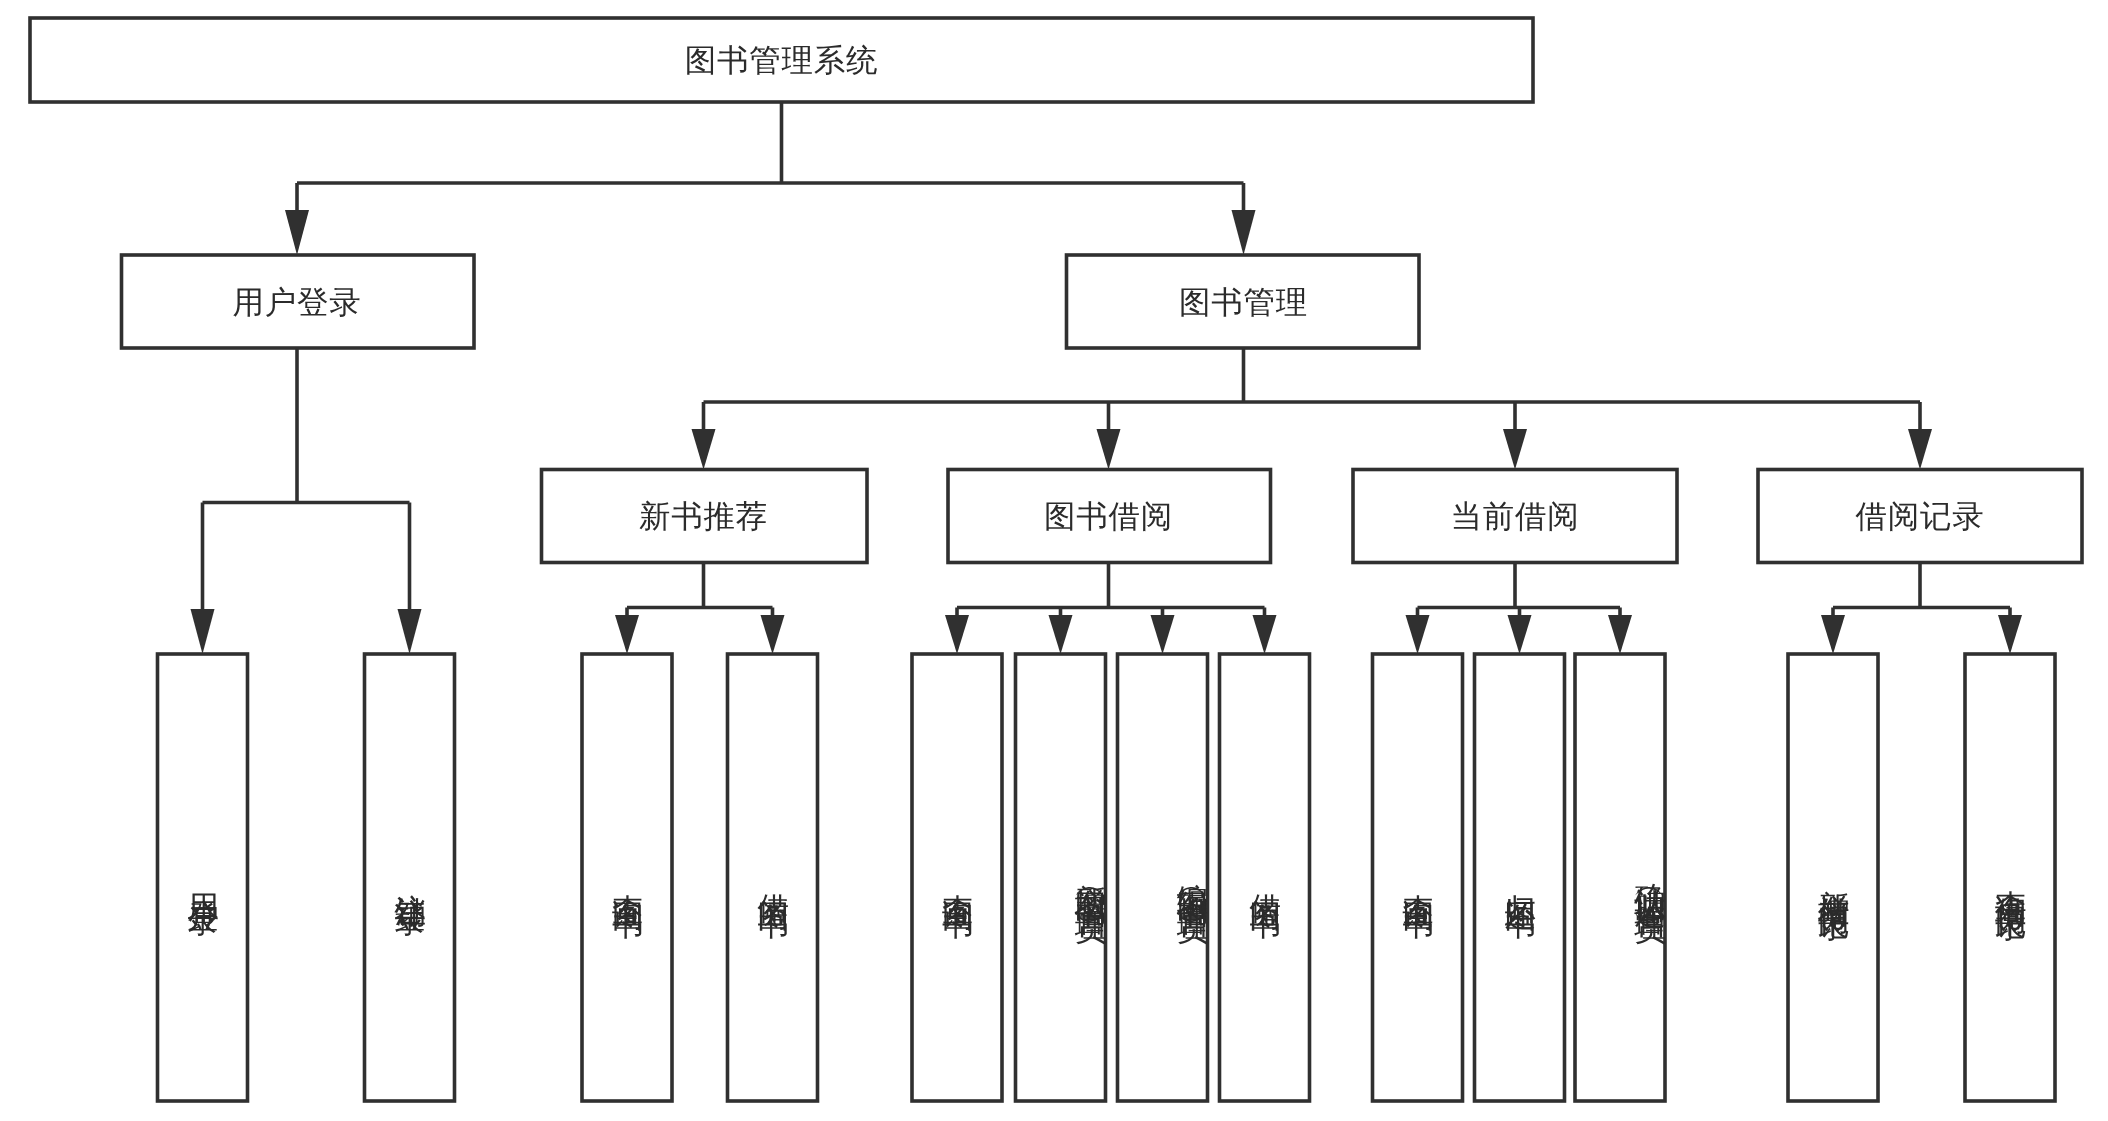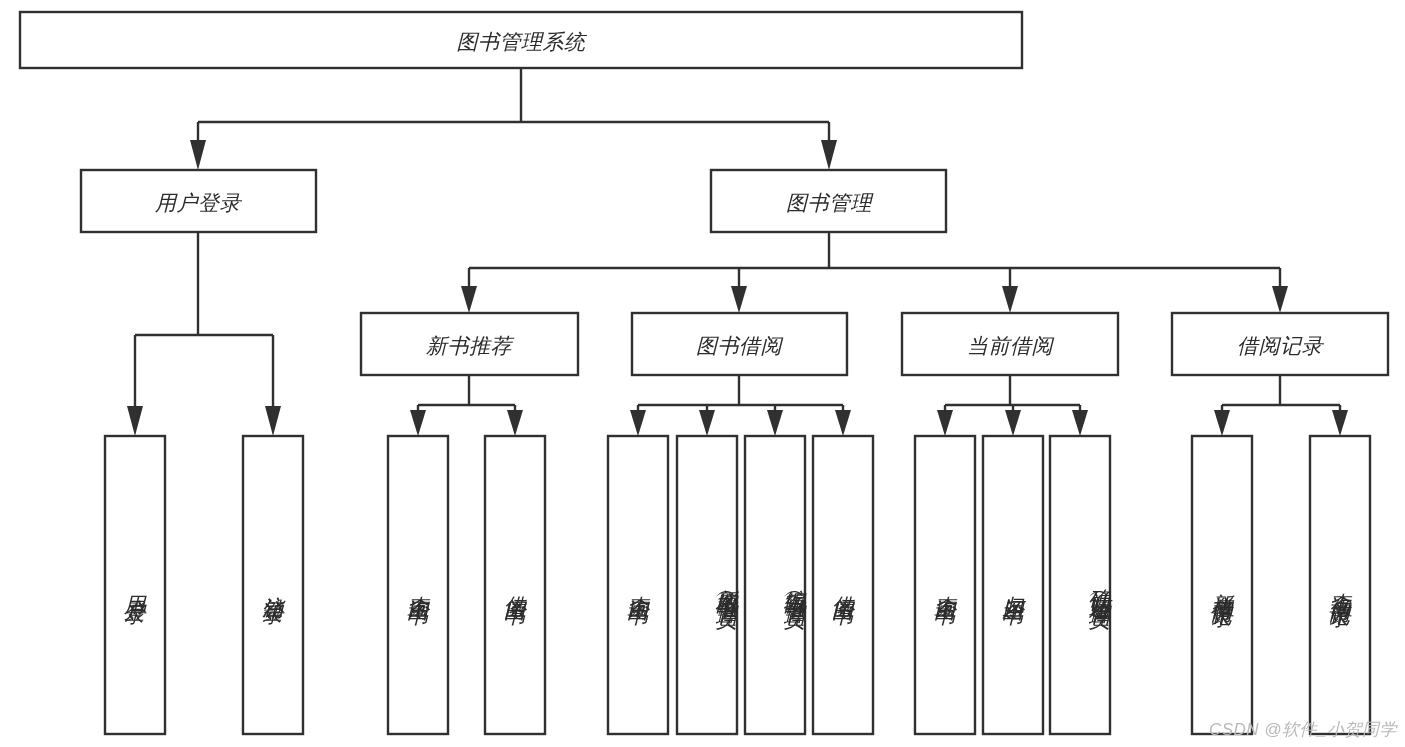--- a/index.html
+++ b/index.html
@@ -11,21 +11,20 @@
     width: 1405px;
     height: 747px;
     font-family: "Liberation Sans", "DejaVu Sans", sans-serif;
     overflow: hidden;
     position: relative;
   }
   #diagram-root {
     position: relative;
     width: 1405px;
     height: 747px;
-    font-style: italic;
   }
   svg#flow {
     position: absolute;
     left: 0;
     top: 0;
     width: 1405px;
     height: 747px;
     display: block;
   }
   .node-box {
@@ -189,15 +188,14 @@
   <div class="leaf-label" style="left:608px; top:436px; width:60px; height:298px; display:flex; align-items:center; justify-content:center;">查询图书</div>
   <div class="leaf-label" style="left:677px; top:440px; width:60px; height:290px; display:flex; align-items:flex-start; justify-content:center;">新增图书（管理员）</div>
   <div class="leaf-label" style="left:745px; top:440px; width:60px; height:290px; display:flex; align-items:flex-start; justify-content:center;">编辑图书（管理员）</div>
   <div class="leaf-label" style="left:813px; top:436px; width:60px; height:298px; display:flex; align-items:center; justify-content:center;">借阅图书</div>
   <div class="leaf-label" style="left:915px; top:436px; width:60px; height:298px; display:flex; align-items:center; justify-content:center;">查询图书</div>
   <div class="leaf-label" style="left:983px; top:436px; width:60px; height:298px; display:flex; align-items:center; justify-content:center;">归还图书</div>
   <div class="leaf-label" style="left:1050px; top:440px; width:60px; height:290px; display:flex; align-items:flex-start; justify-content:center;">确认归还（管理员）</div>
   <div class="leaf-label" style="left:1192px; top:436px; width:60px; height:298px; display:flex; align-items:center; justify-content:center;">新增借阅记录</div>
   <div class="leaf-label" style="left:1310px; top:436px; width:60px; height:298px; display:flex; align-items:center; justify-content:center;">查询借阅记录</div>
 
-  <div id="watermark">CSDN @软件_小贺同学</div>
 
 </div>
 
 </body></html>

